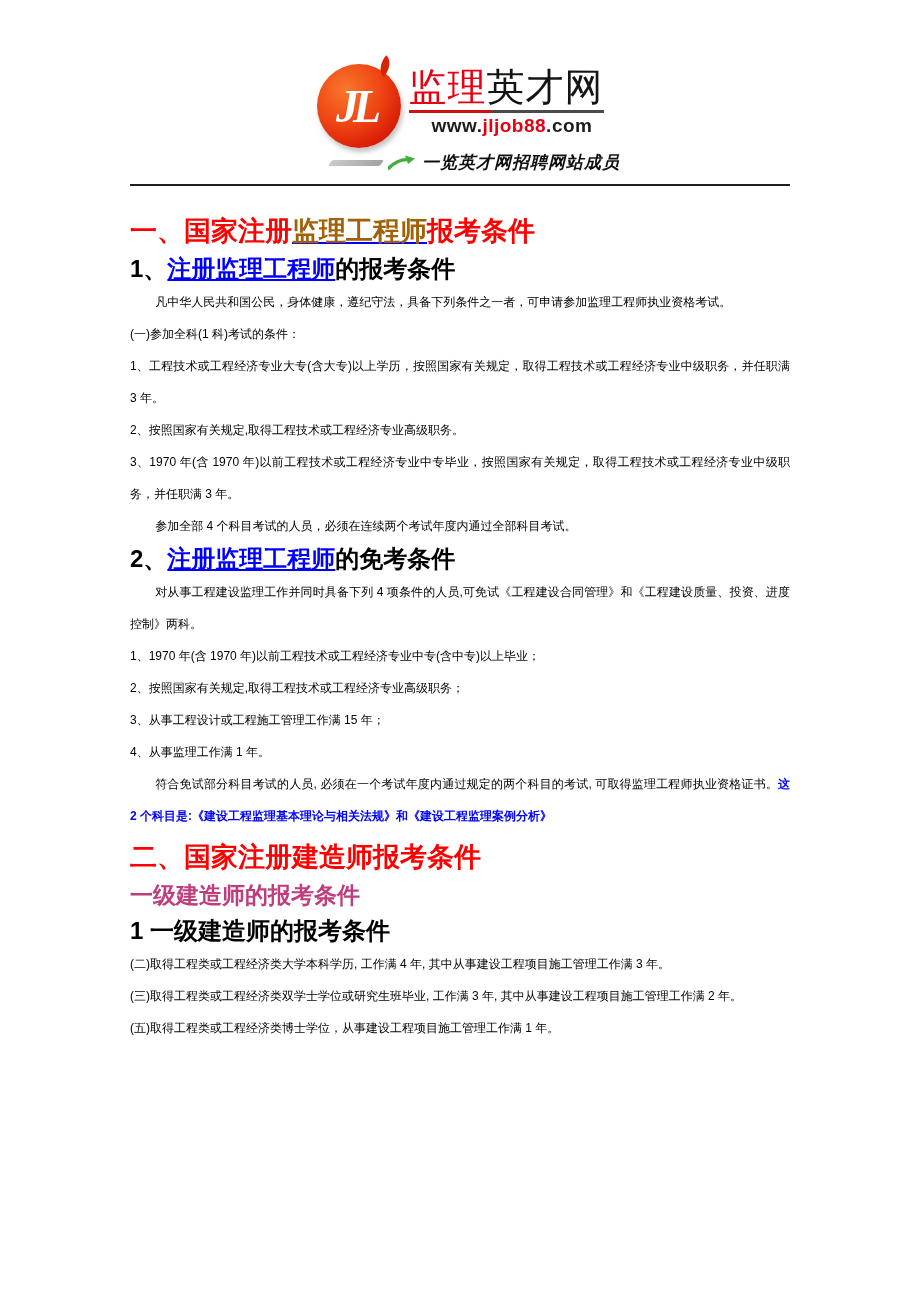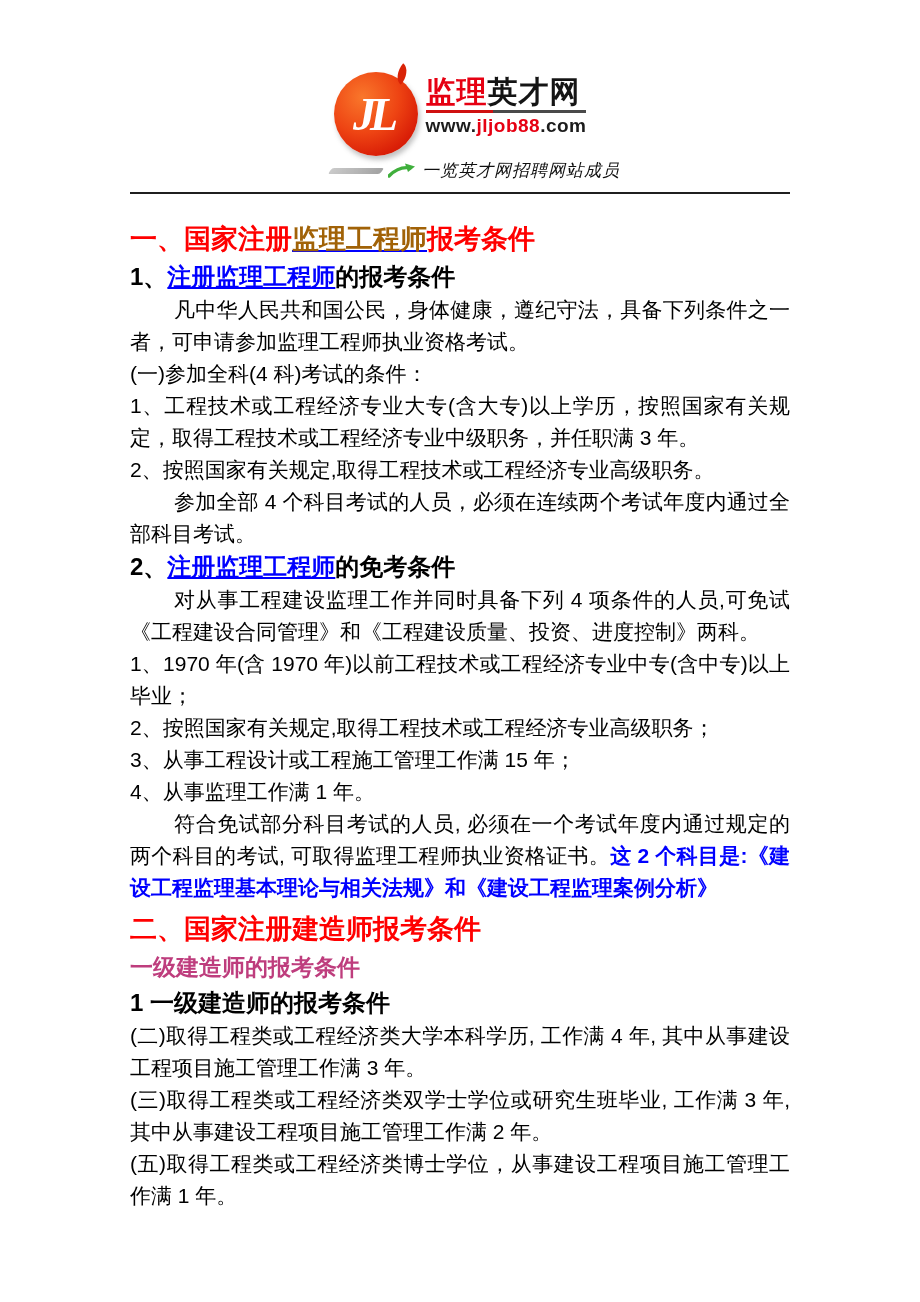--- a/index.html
+++ b/index.html
@@ -1,71 +1,71 @@
 <!DOCTYPE html>
 <html><head>
 <meta charset="utf-8">
 <style>
   html,body{margin:0;padding:0;}
   body{
     width:920px;height:1302px;background:#ffffff;
     font-family:"Liberation Sans","DejaVu Sans",sans-serif;
     color:#000;overflow:hidden;
   }
-  .page{padding:8px 130px;}
+  .page{padding:0 130px;}
 
   
   .logo-area{padding-top:64px;display:flex;flex-direction:column;align-items:center;}
   .logo{display:flex;align-items:flex-start;gap:8px;}
   .badge{
     position:relative;width:84px;height:84px;border-radius:50%;
     background:radial-gradient(circle at 34% 30%, #f9772b 0%, #ee4413 45%, #d91e07 75%, #b71505 100%);
     display:flex;align-items:center;justify-content:center;
     box-shadow:2px 4px 5px rgba(120,120,120,.45);
   }
   .badge .flame{
     position:absolute;top:-7px;right:10px;width:12px;height:18px;
     background:#d92307;border-radius:0 100% 0 100%;transform:rotate(40deg);
   }
   .badge .jl{
     font-family:"Liberation Serif","DejaVu Serif",serif;
     font-style:italic;font-weight:bold;font-size:46px;color:#fff;
     letter-spacing:-6px;padding-right:6px;
   }
   .name-col{display:flex;flex-direction:column;margin-top:4px;}
-  .site-name{font-size:30px;font-weight:700;line-height:1.05;letter-spacing:1px;}
+  .site-name{font-size:38px;font-weight:400;line-height:1.05;letter-spacing:1px;}
   .site-name .nr{color:#e60012;}
   .site-name .nb{color:#141414;}
   .name-rule{
     height:3px;margin:2px 0 2px;
     background:linear-gradient(90deg,#cf1010 0%,#cf1010 42%,#4a4a4a 42%,#4a4a4a 100%);
   }
-  .site-url{font-size:19px;font-weight:bold;letter-spacing:.5px;}
+  .site-url{font-size:19px;font-weight:bold;letter-spacing:.5px;margin-left:23px;}
   .site-url .uw,.site-url .uc{color:#1c1c1c;}
   .site-url .ud{color:#e60012;}
   .tagline-row{display:flex;align-items:center;gap:6px;margin-top:3px;margin-left:30px;}
   .shadow-dash{
     width:52px;height:6px;
     background:linear-gradient(90deg,#bdbdbd,#8b8b8b);
     transform:skewX(-35deg);border-radius:2px;opacity:.8;
   }
   .tagline{
     font-family:"Liberation Serif","DejaVu Serif",serif;
-    font-style:italic;font-weight:normal;font-size:17px;color:#101010;letter-spacing:1px;
+    font-style:italic;font-weight:bold;font-size:17px;color:#101010;letter-spacing:1px;
   }
 
   .divider{border:none;border-top:2px solid #1f1f1f;margin:10px 0 0;}
 
   
   main{padding-top:20px;}
   .h1{font-size:27px;font-weight:bold;color:#ff0000;line-height:34px;margin:8px 0 6px;}
   .h1 .red-link{color:#a16207;text-decoration:underline;text-decoration-color:#0000ff;}
   .h2{font-size:23px;font-weight:bold;color:#be3d7d;line-height:30px;margin:4px 0 6px;}
   .h3{font-size:24px;font-weight:bold;color:#000;line-height:30px;margin:2px 0;}
-  .p{font-size:21px;line-height:32px;margin:0;text-align:justify;}
+  .p{font-size:12px;line-height:32px;margin:0;text-align:justify;}
   .indent{text-indent:2.1em;}
   .link{color:#0000ff;text-decoration:underline;font-weight:bold;cursor:pointer;}
   .blue-bold{color:#0000ff;font-weight:bold;}
   .bold{font-weight:bold;}
 </style>
 </head>
 <body>
 
 <div class="page">
 
@@ -94,23 +94,24 @@
       <span class="tagline">一览英才网招聘网站成员</span>
     </div>
   </header>
 
   <hr class="divider">
 
   <main id="doc">
       <h1 class="h1"><span class="red">一、国家注册</span><span class="red-link">监理工程师</span><span class="red">报考条件</span></h1>
       <h3 class="h3"><span class="bold">1、</span><span class="link">注册监理工程师</span><span class="bold">的报考条件</span></h3>
       <p class="p indent"><span class="">凡中华人民共和国公民，身体健康，遵纪守法，具备下列条件之一者，可申请参加监理工程师执业资格考试。</span></p>
-      <p class="p"><span class="">(一)参加全科(4 科)考试的条件：</span></p>
+      <p class="p"><span class="">(一)参加全科(1 科)考试的条件：</span></p>
       <p class="p"><span class="">1、工程技术或工程经济专业大专(含大专)以上学历，按照国家有关规定，取得工程技术或工程经济专业中级职务，并任职满 3 年。</span></p>
       <p class="p"><span class="">2、按照国家有关规定,取得工程技术或工程经济专业高级职务。</span></p>
+      <p class="p"><span class="">3、1970 年(含 1970 年)以前工程技术或工程经济专业中专毕业，按照国家有关规定，取得工程技术或工程经济专业中级职务，并任职满 3 年。</span></p>
       <p class="p indent"><span class="">参加全部 4 个科目考试的人员，必须在连续两个考试年度内通过全部科目考试。</span></p>
       <h3 class="h3"><span class="bold">2、</span><span class="link">注册监理工程师</span><span class="bold">的免考条件</span></h3>
       <p class="p indent"><span class="">对从事工程建设监理工作并同时具备下列 4 项条件的人员,可免试《工程建设合同管理》和《工程建设质量、投资、进度控制》两科。</span></p>
       <p class="p"><span class="">1、1970 年(含 1970 年)以前工程技术或工程经济专业中专(含中专)以上毕业；</span></p>
       <p class="p"><span class="">2、按照国家有关规定,取得工程技术或工程经济专业高级职务；</span></p>
       <p class="p"><span class="">3、从事工程设计或工程施工管理工作满 15 年；</span></p>
       <p class="p"><span class="">4、从事监理工作满 1 年。</span></p>
       <p class="p indent"><span class="">符合免试部分科目考试的人员, 必须在一个考试年度内通过规定的两个科目的考试, 可取得监理工程师执业资格证书。</span><span class="blue-bold">这 2 个科目是:《建设工程监理基本理论与相关法规》和《建设工程监理案例分析》</span></p>
       <h1 class="h1"><span class="red">二、国家注册建造师报考条件</span></h1>
       <h2 class="h2"><span class="">一级建造师的报考条件</span></h2>

